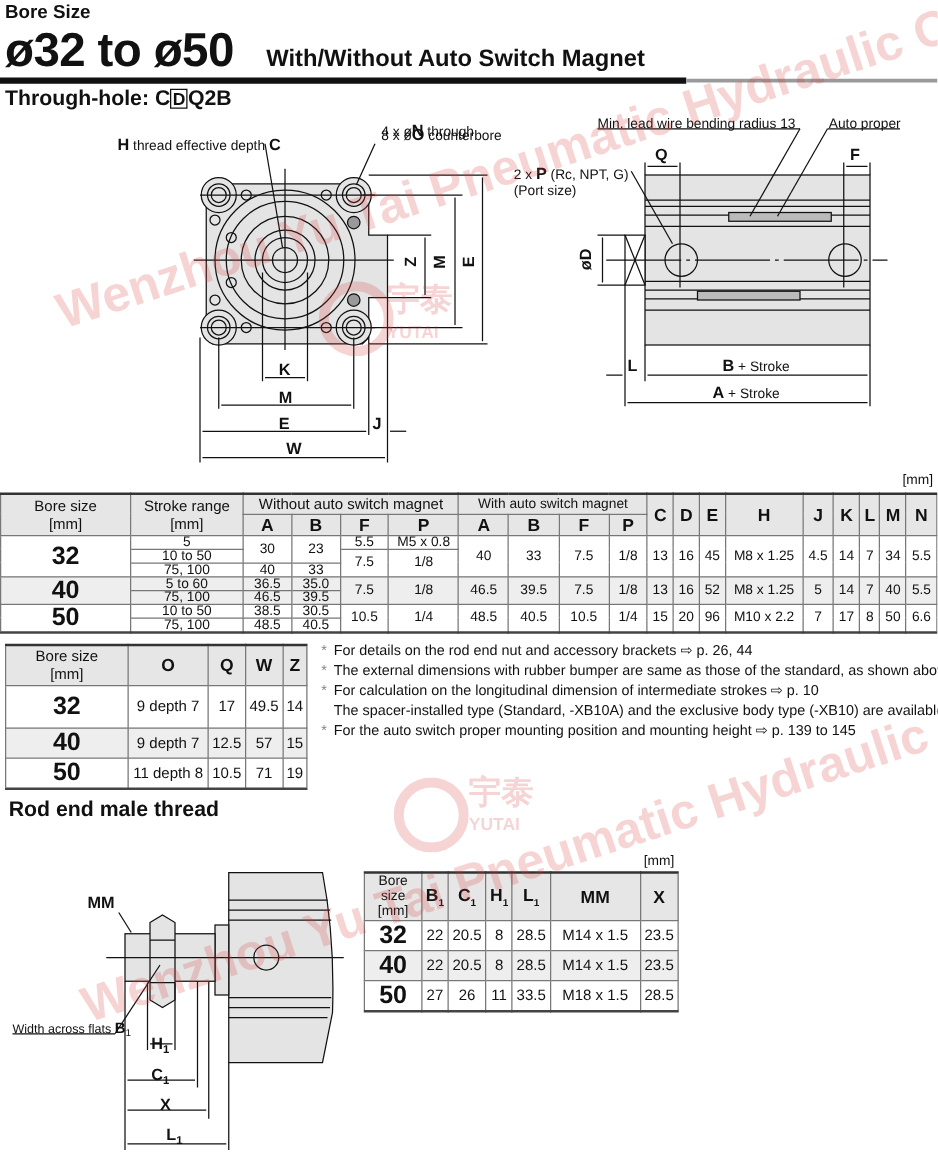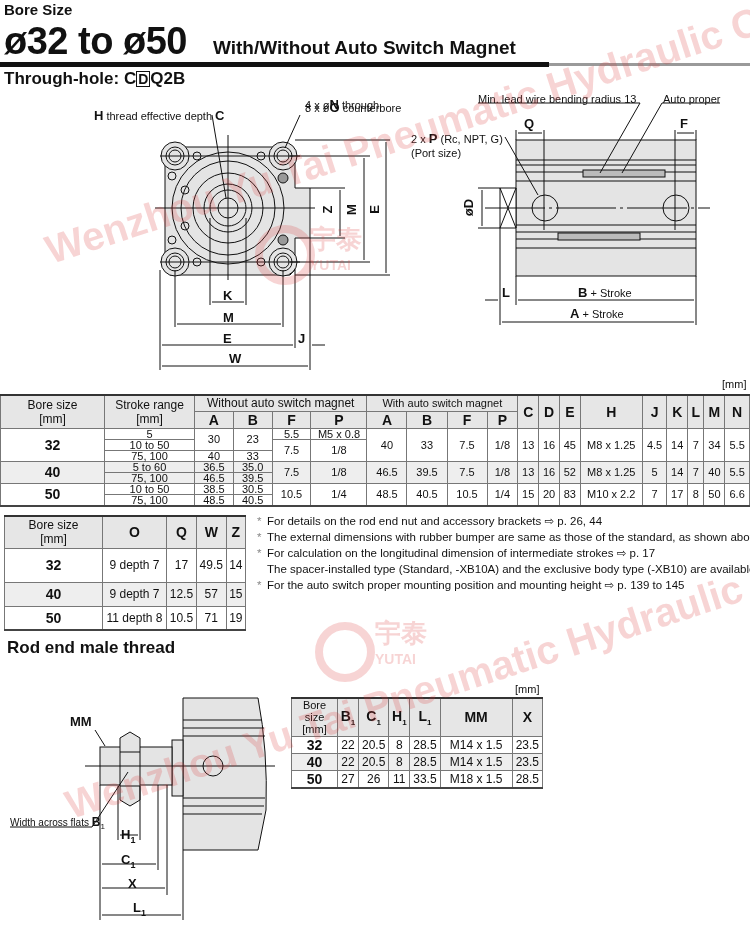--- a/index.html
+++ b/index.html
@@ -13,21 +13,21 @@
   .section-title { font-size: 17px; font-weight: bold; }
   .boxed { display: inline-block; border: 1.5px solid #111; padding: 0 1px; font-size: 14px; line-height: 14px; }
   .lbl { font-size: 11px; white-space: nowrap; }
   .lbl b { font-size: 13px; }
   .dim { font-size: 13px; font-weight: bold; }
   table.spec { position: absolute; border-collapse: collapse; font-size: 12px; text-align: center; }
   table.spec td, table.spec th { border: 1px solid #777; padding: 0 2px; font-weight: normal; }
   table.spec th { background: #e6e6e6; }
   table.spec th.big { font-weight: bold; font-size: 14px; }
   table.spec { border-top: 2px solid #333; border-bottom: 2px solid #444; }
-  table.spec td.bore { font-weight: bold; font-size: 14px; }
+  table.spec td.bore { font-weight: bold; font-size: 20px; }
   .grey td { background: #eeeeee; }
   .small td { font-size: 11px; line-height: 10px; }
   .notes { left: 257px; top: 513px; font-size: 11.5px; line-height: 16px; }
   .notes div { white-space: nowrap; }
   .star { color: #888; display: inline-block; width: 10px; }
   .wm { position: absolute; color: rgba(220,60,60,0.22); font-weight: bold; white-space: nowrap; pointer-events: none; }
   .mm-unit { font-size: 11px; }
 </style>
 </head>
 <body>
@@ -280,21 +280,21 @@
     <td>38.5</td>
     <td>30.5</td>
     <td rowspan="2">10.5</td>
     <td rowspan="2">1/4</td>
     <td rowspan="2">48.5</td>
     <td rowspan="2">40.5</td>
     <td rowspan="2">10.5</td>
     <td rowspan="2">1/4</td>
     <td rowspan="2">15</td>
     <td rowspan="2">20</td>
-    <td rowspan="2">83</td>
+    <td rowspan="2">96</td>
     <td rowspan="2">M10 x 2.2</td>
     <td rowspan="2">7</td>
     <td rowspan="2">17</td>
     <td rowspan="2">8</td>
     <td rowspan="2">50</td>
     <td rowspan="2">6.6</td>
   </tr>
   <tr class="small" style="height:11px">
     <td>75, 100</td>
     <td>48.5</td>
@@ -332,21 +332,21 @@
     <td>10.5</td>
     <td>71</td>
     <td>19</td>
   </tr>
 </tbody>
   </table>
 
 <div class="abs notes">
   <div><span class="star">*</span><span>For details on the rod end nut and accessory brackets ⇨ p. 26, 44</span></div>
   <div><span class="star">*</span><span>The external dimensions with rubber bumper are same as those of the standard, as shown above</span></div>
-  <div><span class="star">*</span><span>For calculation on the longitudinal dimension of intermediate strokes ⇨ p. 17</span></div>
+  <div><span class="star">*</span><span>For calculation on the longitudinal dimension of intermediate strokes ⇨ p. 10</span></div>
   <div><span class="star"></span><span>The spacer-installed type (Standard, -XB10A) and the exclusive body type (-XB10) are available.</span></div>
   <div><span class="star">*</span><span>For the auto switch proper mounting position and mounting height ⇨ p. 139 to 145</span></div>
 </div>
 
 <div class="abs section-title" style="left:7px;top:638px">Rod end male thread</div>
 
 <svg class="abs" style="left:0;top:690px" width="290" height="235">
   <g stroke="#111" stroke-width="1" fill="none">
     <path d="M183,8 L258,8 Q268,60 266,120 L258,160 L183,160 Z" fill="#e4e4e4"></path>
     <line x1="183" y1="30" x2="262" y2="30"></line>

